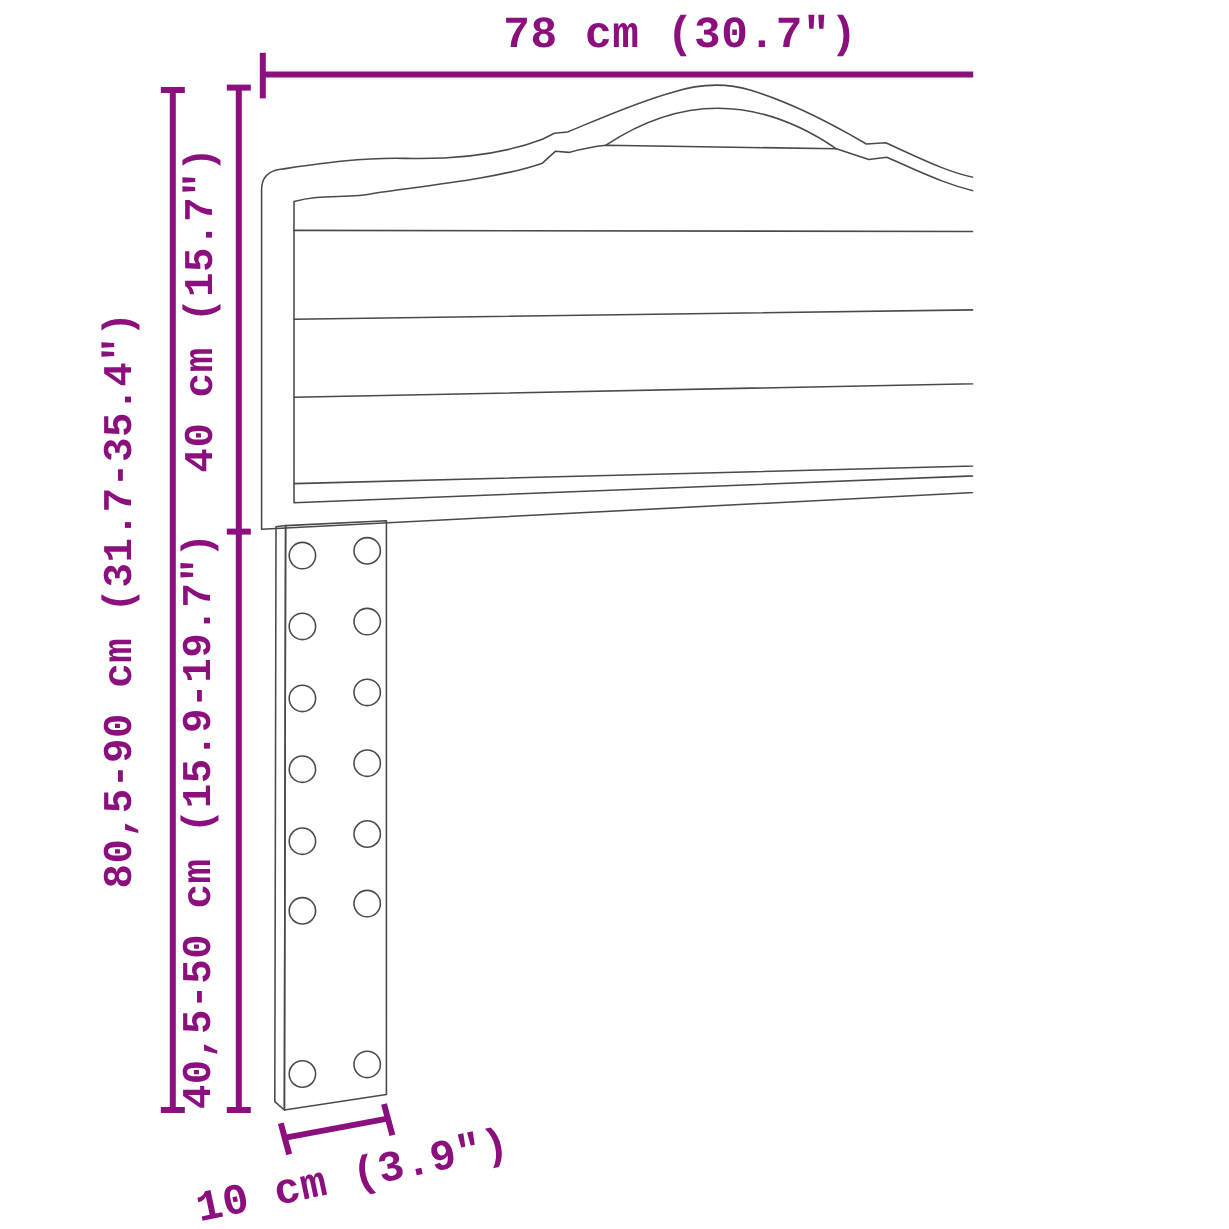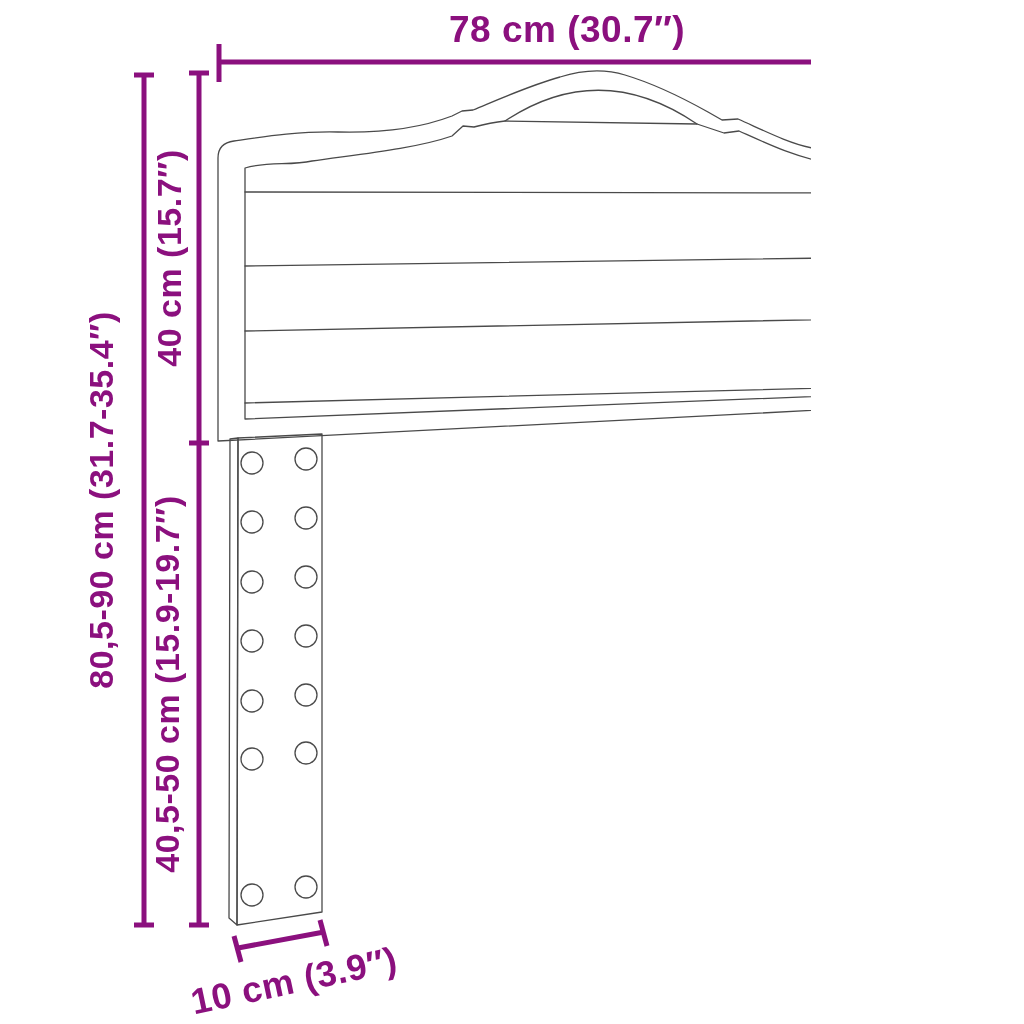--- a/index.html
+++ b/index.html
@@ -6,21 +6,21 @@
     margin: 0;
     padding: 0;
     background: #ffffff;
   }
   .stage {
     position: relative;
     width: 811px;
     height: 1024px;
     background: var(--bg-color, #ffffff);
     overflow: hidden;
-    font-family: Liberation Sans, sans-serif;
+    font-family: Liberation Mono, monospace;
   }
   .drawing {
     position: absolute;
     left: 0;
     top: 0;
   }
   .dim-label {
     position: absolute;
     color: var(--dim-color, #8B107E);
     font-weight: 700;

